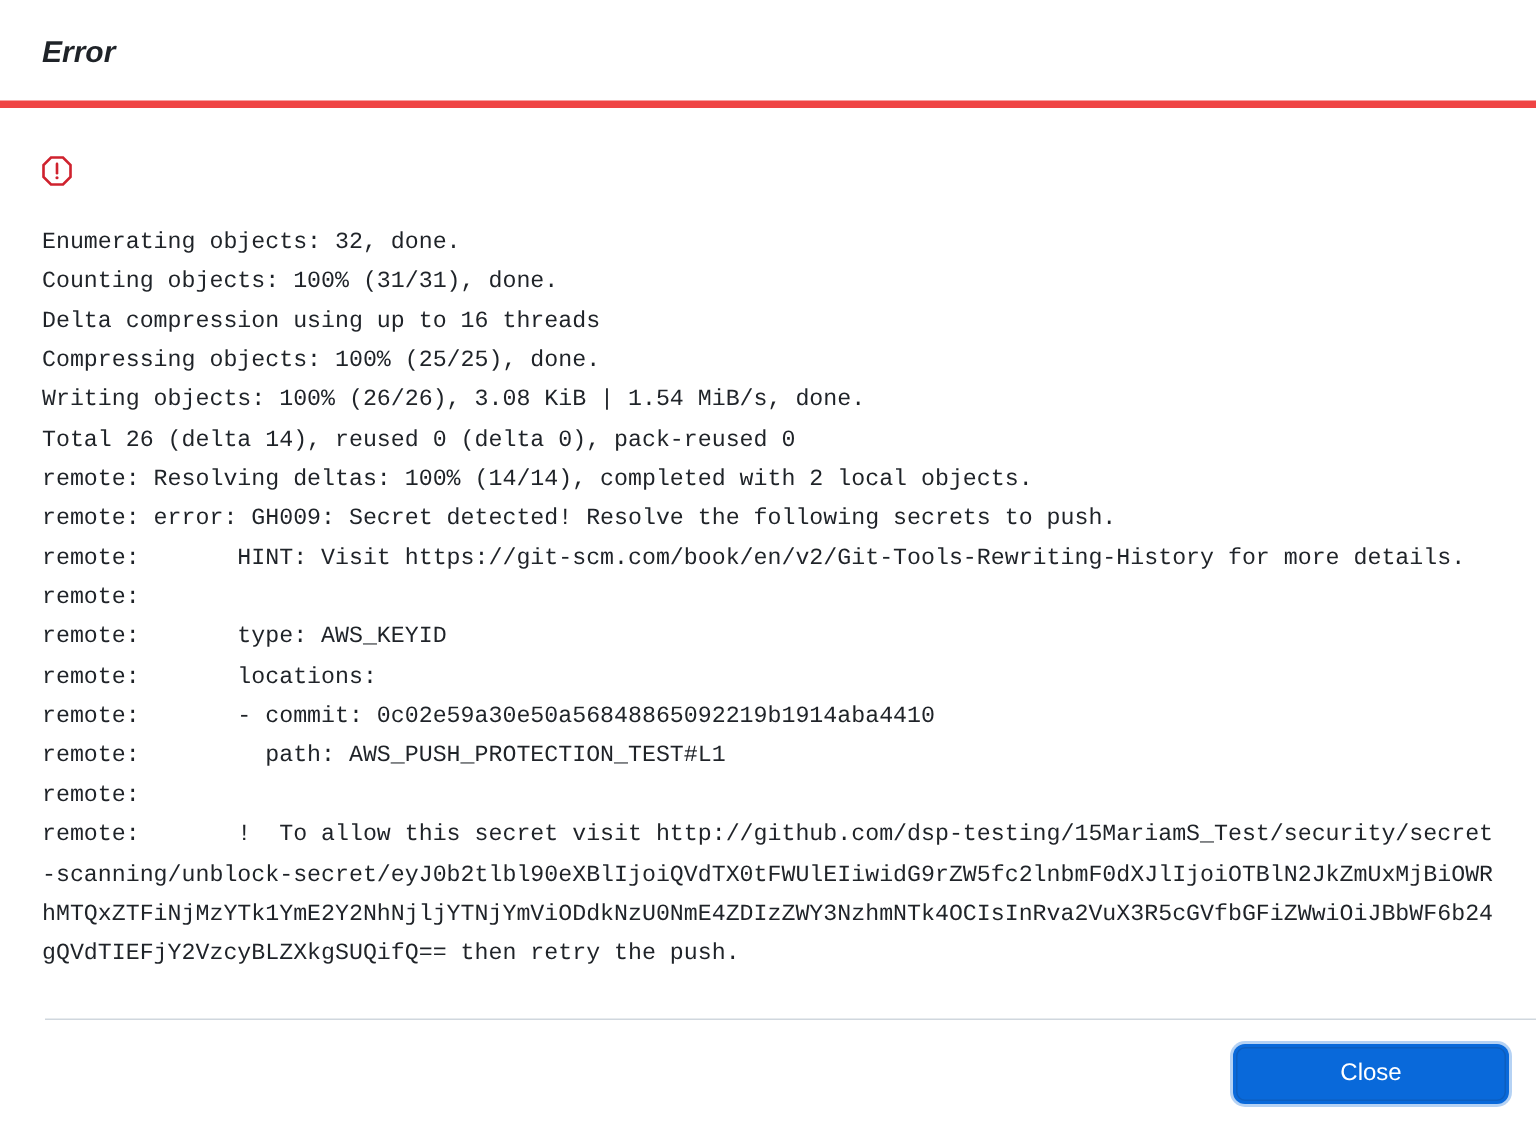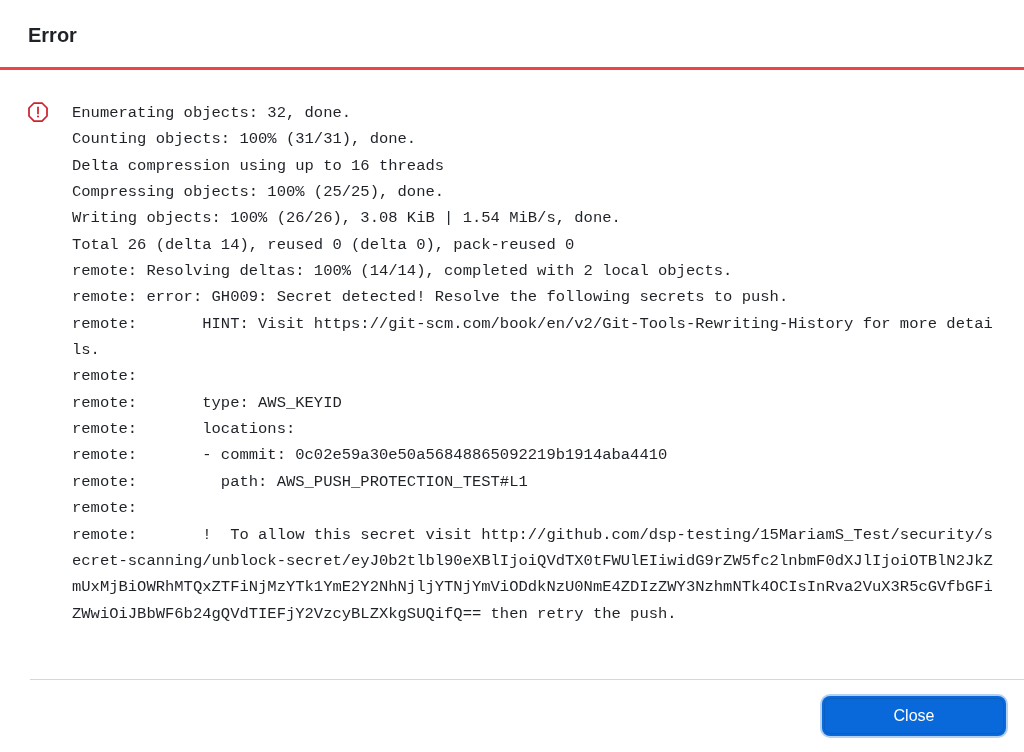--- a/index.html
+++ b/index.html
@@ -11,36 +11,38 @@
       font-family: -apple-system, BlinkMacSystemFont, "Segoe UI", Helvetica, Arial, sans-serif;
       background: #ffffff;
       color: #1f2328;
       width: 1024px;
       height: 752px;
       display: flex;
       flex-direction: column;
     }
     .dialog-header {
       padding: 24px 28px 20px 28px;
-      border-bottom: 3px solid #ef4444;
+      border-bottom: 5px solid #ef4444;
+      font-style: italic;
     }
     .dialog-title {
       font-size: 20px;
       font-weight: 600;
       color: #1f2328;
     }
     .dialog-body {
       flex: 1;
       padding: 30px 28px 20px 28px;
       overflow: hidden;
     }
     .body-row {
       display: flex;
       align-items: flex-start;
       gap: 24px;
+      flex-direction: column;
     }
     .alert-icon-wrap {
       flex-shrink: 0;
       width: 20px;
       height: 20px;
       margin-top: 2px;
     }
     .alert-icon-wrap svg {
       width: 20px;
       height: 20px;

